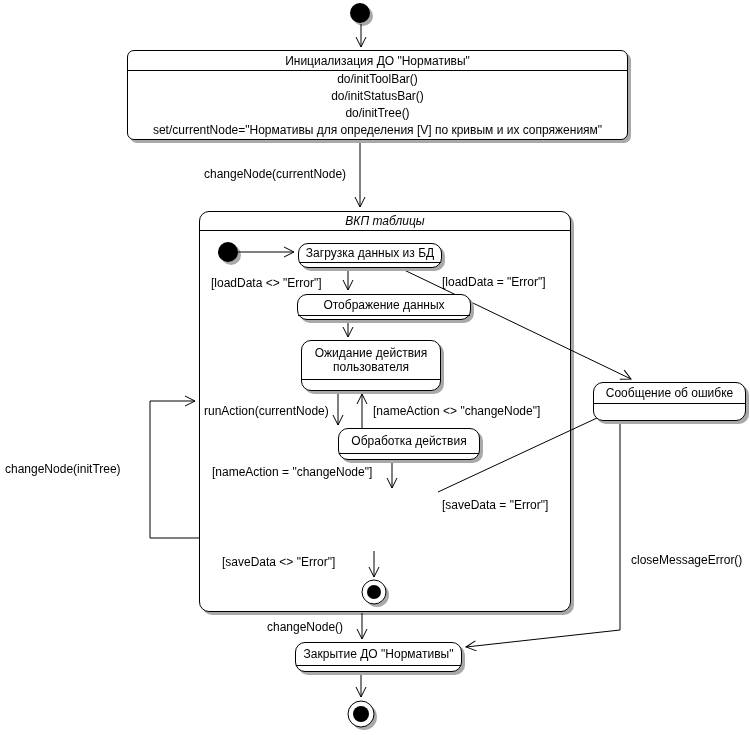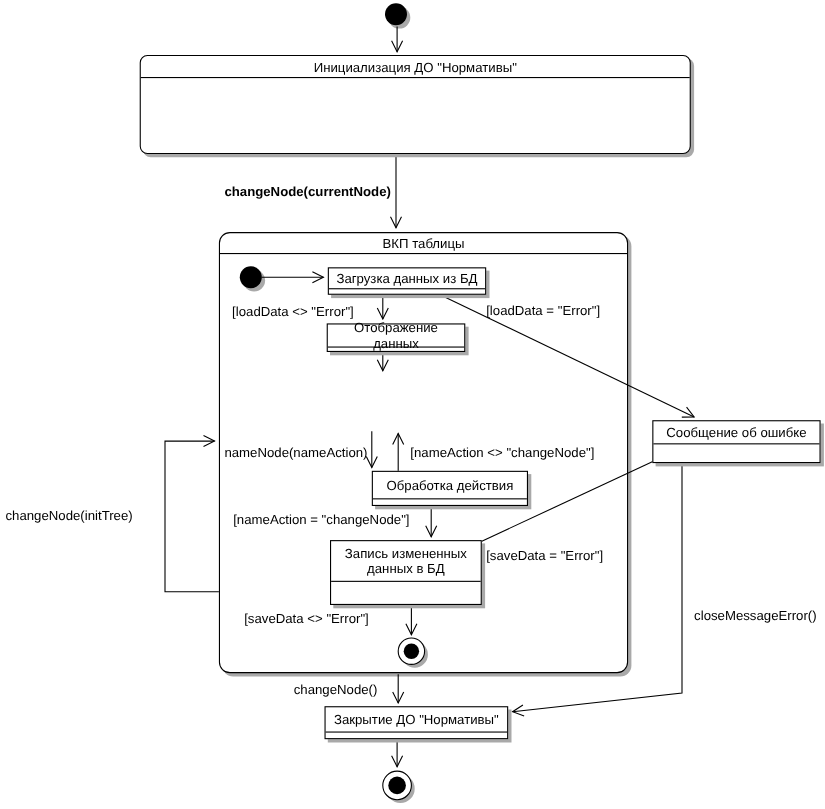--- a/index.html
+++ b/index.html
@@ -2,29 +2,29 @@
 <html><head>
 <meta charset="utf-8">
 <style>
   html,body{margin:0;padding:0;background:#fff;}
   #canvas{
     position:relative;width:750px;height:735px;background:#ffffff;overflow:hidden;
     font-family:"Liberation Sans",sans-serif;font-size:12px;color:#000;
   }
   #wires{position:absolute;left:0;top:0;z-index:2;}
   .state{
-    position:absolute;background:#ffffff;border:1px solid #000;border-radius:0;
+    position:absolute;background:#ffffff;border:1px solid #000;border-radius:10px;
     box-shadow:3px 3px 0 #a9a9a9;box-sizing:border-box;z-index:3;
   }
   .state .nm{
     display:flex;align-items:center;justify-content:center;text-align:center;
     border-bottom:1px solid #000;box-sizing:border-box;padding:0 3px;line-height:14px;
   }
   .state .rest{flex:1;}
-  #composite{z-index:1;border-radius:10px;}
+  #composite{z-index:1;border-radius:10px;font-style:italic;}
   #state-init{border-radius:7px;}
   .actions{display:flex;flex-direction:column;justify-content:center;height:68px;}
   .actions div{text-align:center;line-height:17px;white-space:nowrap;}
   .lbl{position:absolute;white-space:nowrap;z-index:3;line-height:13px;}
 </style>
 </head>
 <body>
 
 <div id="canvas">
 
@@ -75,57 +75,63 @@
       <line x1="438" y1="492" x2="612" y2="411" marker-end="url(#arr)"></line>
       <polyline points="620,411 620,630 466,647" marker-end="url(#arr)"></polyline>
       <line x1="362" y1="613" x2="362" y2="639" marker-end="url(#arr)"></line>
       <line x1="361" y1="673" x2="361" y2="697" marker-end="url(#arr)"></line>
       <polyline points="199,538 150,538 150,401 195,401" marker-end="url(#arr)"></polyline>
     </g>
   </svg>
 
   <div class="state" id="state-init" style="left:127px;top:50px;width:501px;height:90px;">
     <div class="nm" style="height:20px;">Инициализация ДО "Нормативы"</div>
+    <div class="actions">
+      <div>do/initToolBar()</div>
+      <div>do/initStatusBar()</div>
+      <div>do/initTree()</div>
+      <div>set/currentNode="Нормативы для определения [V] по кривым и их сопряжениям"</div>
+    </div>
   </div>
 
   <div class="state" style="left:298px;top:243px;width:144px;height:25px;">
     <div class="nm" style="height:19px;">Загрузка данных из БД</div>
     <div class="rest"></div>
   </div>
 
-  <div class="state" style="left:297px;top:294px;width:126px;height:26px;">
+  <div class="state" style="left:297px;top:294px;width:174px;height:26px;">
     <div class="nm" style="height:21px;">Отображение данных</div>
     <div class="rest"></div>
   </div>
 
+  <div class="state" style="left:301px;top:340px;width:140px;height:51px;">
+    <div class="nm" style="height:39px;">Ожидание действия пользователя</div>
+    <div class="rest"></div>
+  </div>
 
   <div class="state" style="left:298px;top:428px;width:142px;height:32px;margin-left:40px;">
     <div class="nm" style="height:25px;">Обработка действия</div>
     <div class="rest"></div>
   </div>
 
-  <div class="state" style="left:300px;top:491px;width:138px;height:59px;">
-    <div class="nm" style="height:37px;">Запись измененных данных в БД</div>
-    <div class="rest"></div>
-  </div>
 
   <div class="state" style="left:593px;top:382px;width:153px;height:39px;">
     <div class="nm" style="height:21px;">Сообщение об ошибке</div>
     <div class="rest"></div>
   </div>
 
   <div class="state" style="left:295px;top:642px;width:167px;height:30px;">
     <div class="nm" style="height:23px;">Закрытие ДО "Нормативы"</div>
     <div class="rest"></div>
   </div>
 
-  <div class="lbl" style="left:204px;top:168px;font-weight:bold;">changeNode(currentNode)</div>
+  <div class="lbl" style="left:204px;top:168px;">changeNode(currentNode)</div>
   <div class="lbl" style="left:211px;top:277px;">[loadData &lt;&gt; "Error"]</div>
   <div class="lbl" style="left:442px;top:276px;">[loadData = "Error"]</div>
-  <div class="lbl" style="left:204px;top:405px;">nameNode(nameAction)</div>
+  <div class="lbl" style="left:204px;top:405px;">runAction(currentNode)</div>
   <div class="lbl" style="left:373px;top:405px;">[nameAction &lt;&gt; "changeNode"]</div>
   <div class="lbl" style="left:212px;top:466px;">[nameAction = "changeNode"]</div>
   <div class="lbl" style="left:442px;top:499px;">[saveData = "Error"]</div>
   <div class="lbl" style="left:222px;top:556px;">[saveData &lt;&gt; "Error"]</div>
   <div class="lbl" style="left:5px;top:463px;">changeNode(initTree)</div>
   <div class="lbl" style="left:267px;top:621px;">changeNode()</div>
   <div class="lbl" style="left:631px;top:535px;margin-top:19px;">closeMessageError()</div>
 
 </div>
 

